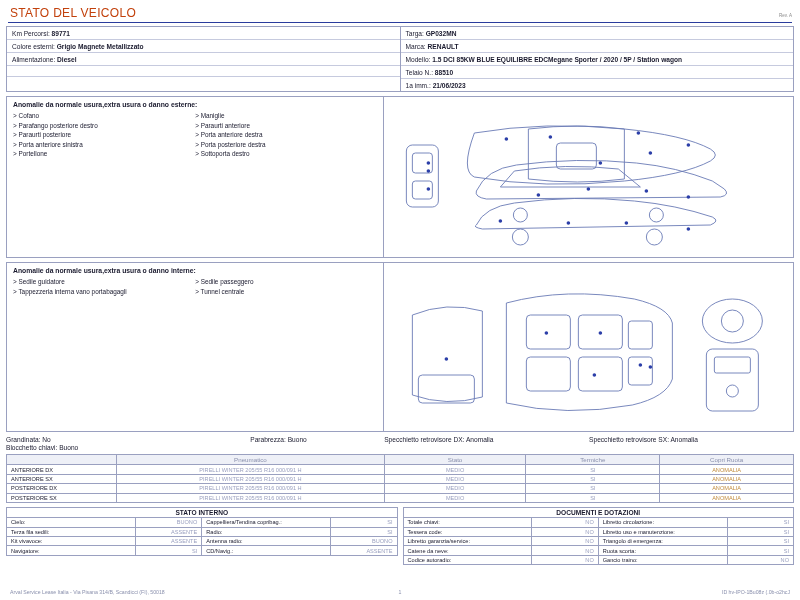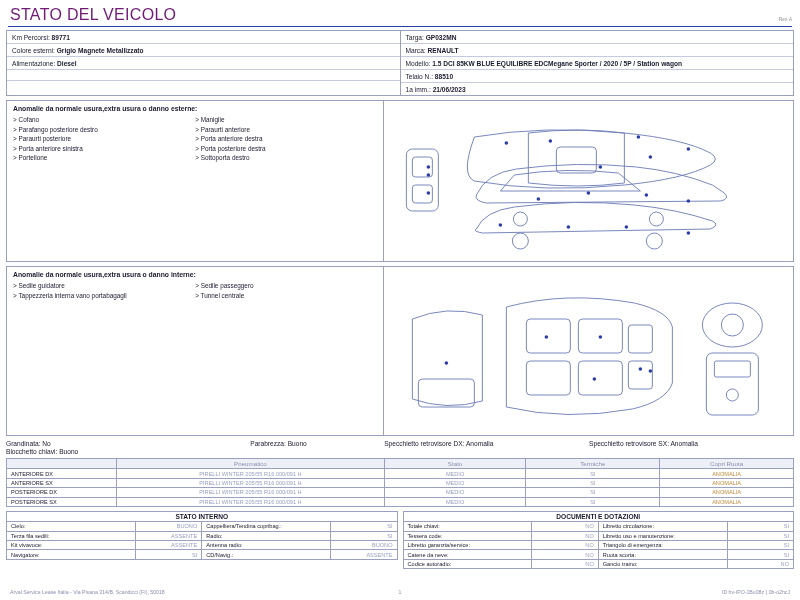--- a/index.html
+++ b/index.html
@@ -10,21 +10,21 @@
     font-family: "Liberation Sans", sans-serif;
     font-size: 6.5px;
     color: #1a1a2e;
     position: relative;
     overflow: hidden;
   }
   .page { position: relative; width: 800px; height: 600px; padding: 4px 6px; }
 
   
   .title-row { display:flex; align-items:flex-end; justify-content:space-between; padding: 2px 2px 1px 4px; }
-  .doc-title { font-size: 16px; color:#701a75; letter-spacing:0.3px; }
+  .doc-title { font-size: 12px; color:#c2410c; letter-spacing:0.3px; }
   .rev { font-size:4.5px; color:#888; padding-bottom:2px; }
   .title-rule { height:1px; background:#2b3d9e; margin: 1px 2px 3px 2px; }
 
   
   .topgrid { display:flex; gap:0; border:1px solid #9aa0c0; }
   .topcol { flex:1; }
   .topcol.left { border-right:1px solid #9aa0c0; }
   .inforow { padding:2.5px 5px; border-bottom:1px solid #c6cade; font-size:6.6px; }
   .inforow:last-child { border-bottom:none; }
   .inforow .lbl { color:#1a1a2e; }

